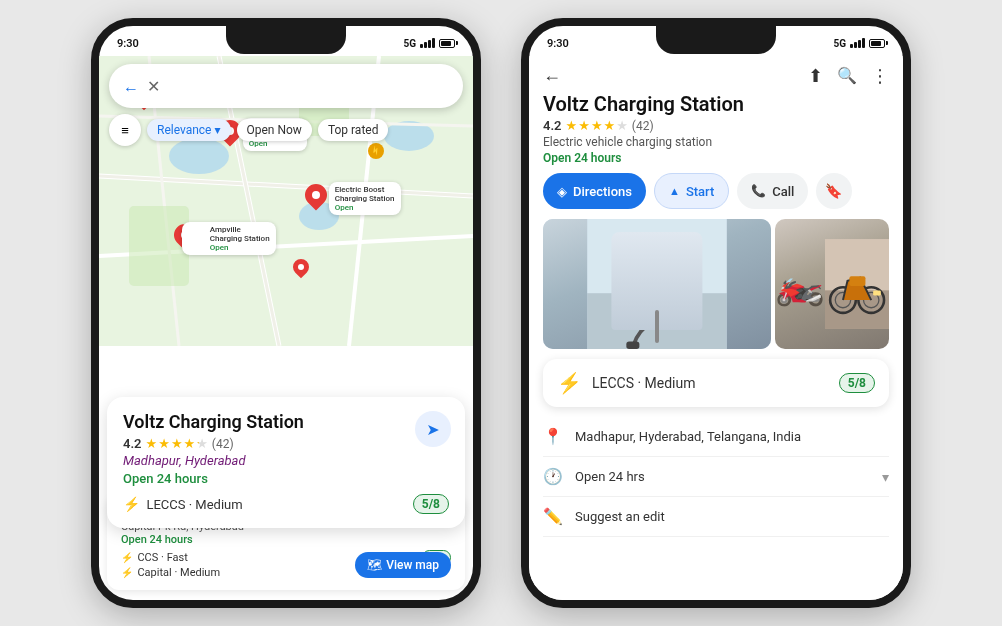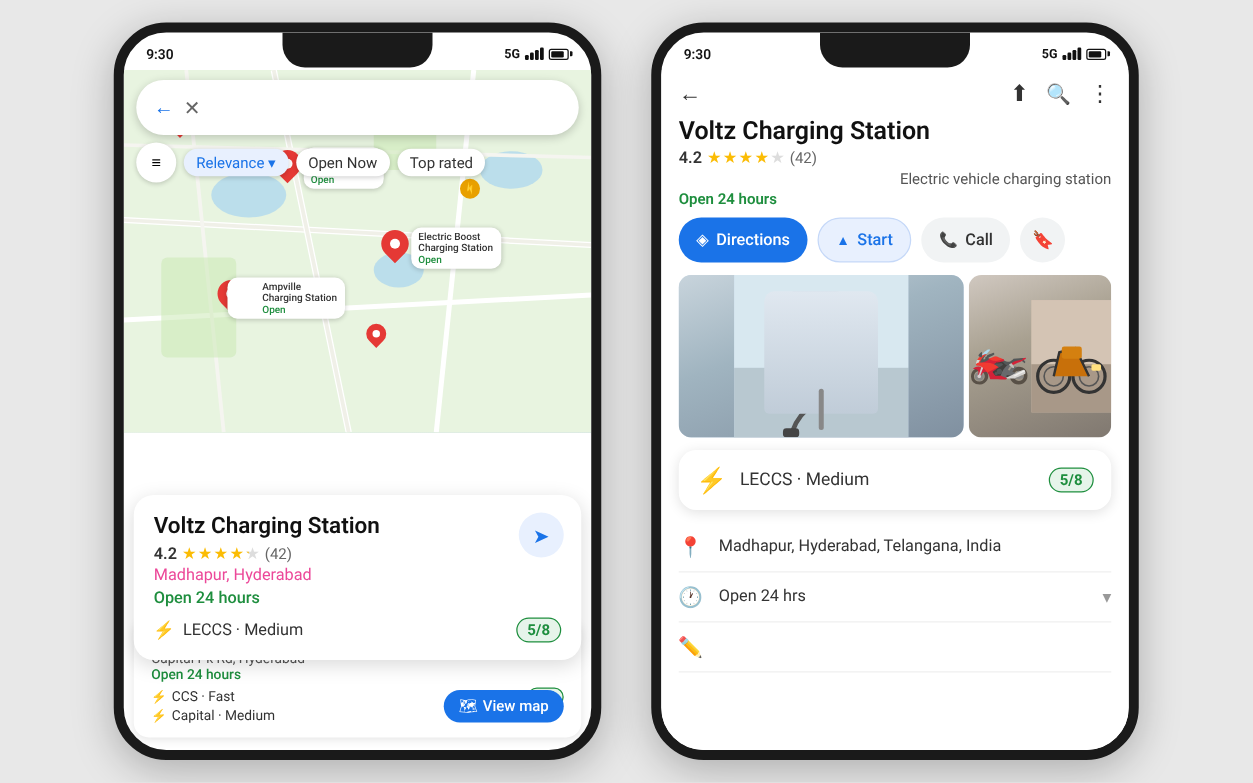--- a/index.html
+++ b/index.html
@@ -260,22 +260,23 @@
       color: #fbbc04;
       font-size: 13px;
     }
     .star.half { color: #ddd; }
     .review-count {
       font-size: 12px;
       color: #666;
     }
     .location-text {
       font-size: 13px;
-      color: #ec4899;
+      color: #701a75;
       margin-bottom: 3px;
+      font-style: italic;
     }
     .open-text {
       font-size: 13px;
       color: #1e8e3e;
       font-weight: 500;
       margin-bottom: 8px;
     }
     .charger-row {
       display: flex;
       align-items: center;
@@ -417,21 +418,20 @@
     .detail-rating-row {
       display: flex;
       align-items: center;
       gap: 4px;
       padding: 0 14px 2px;
     }
     .detail-category {
       font-size: 12px;
       color: #555;
       padding: 0 14px 2px;
-      text-align: right;
     }
     .detail-open {
       font-size: 12px;
       color: #1e8e3e;
       font-weight: 600;
       padding: 0 14px 8px;
     }
     .action-buttons {
       display: flex;
       gap: 8px;
@@ -896,18 +896,19 @@
           <span class="info-row-icon">📍</span>
           <span class="info-row-text">Madhapur, Hyderabad, Telangana, India</span>
         </div>
         <div class="info-row">
           <span class="info-row-icon">🕐</span>
           <span class="info-row-text">Open 24 hrs</span>
           <span class="info-row-arrow">▾</span>
         </div>
         <div class="info-row">
           <span class="info-row-icon">✏️</span>
+          <span class="info-row-text">Suggest an edit</span>
         </div>
       </div>
     </div>
   </div>
 
 </div>
 
 </body></html>

